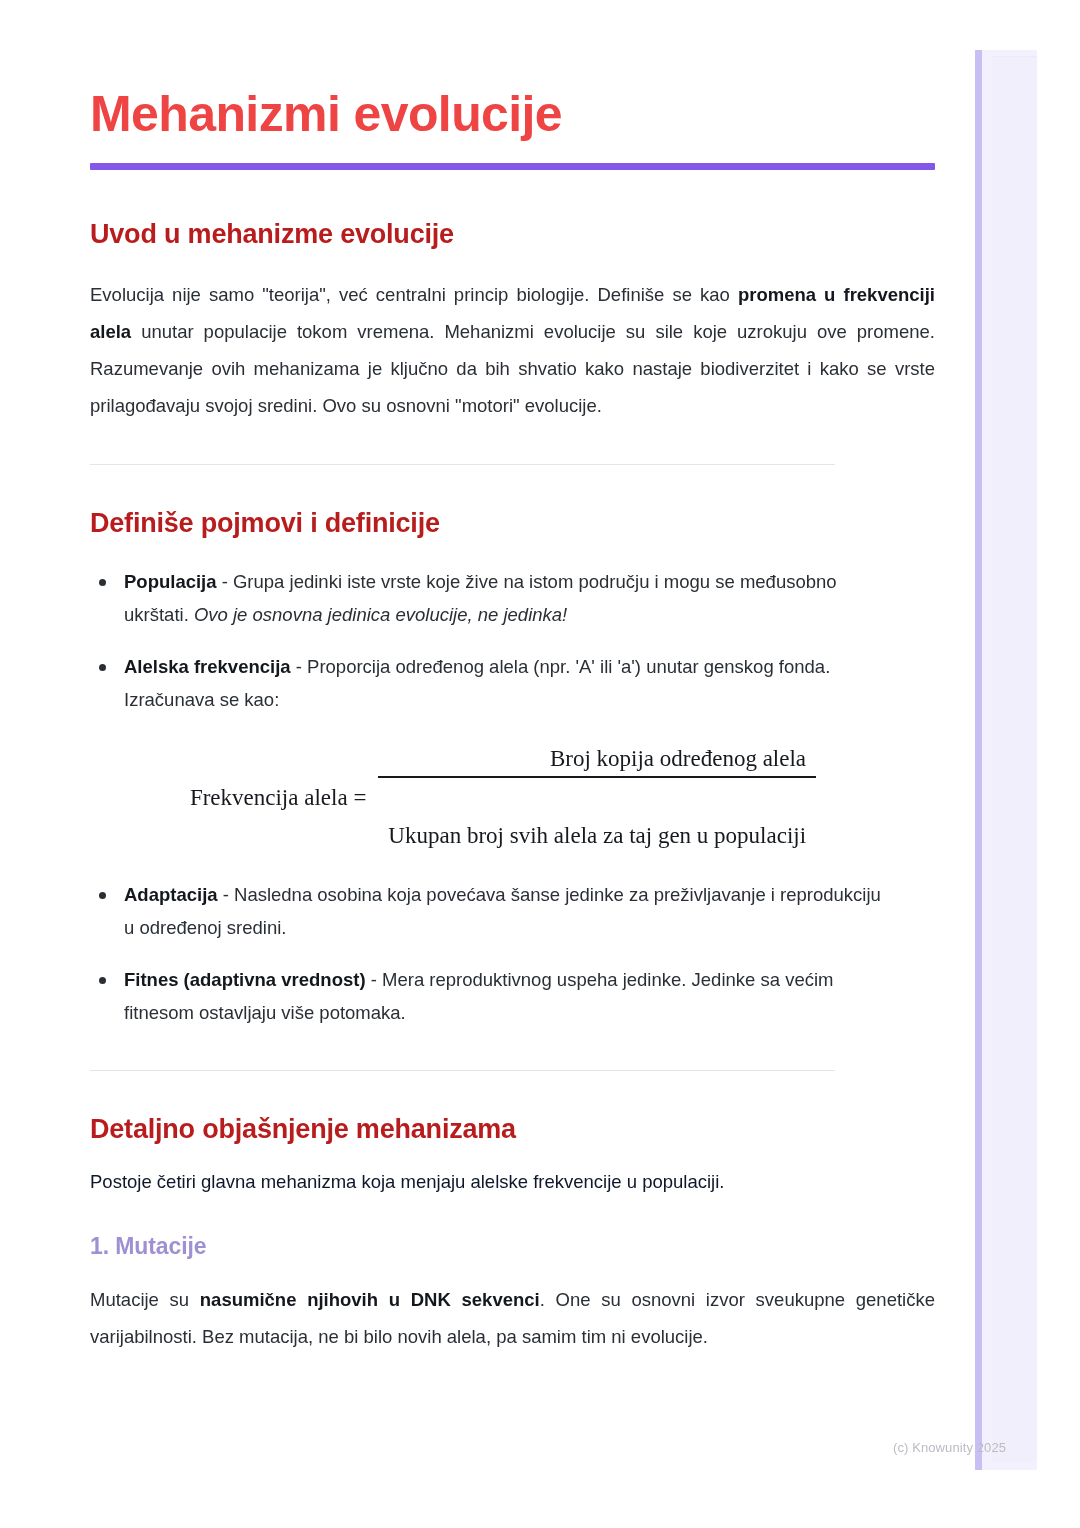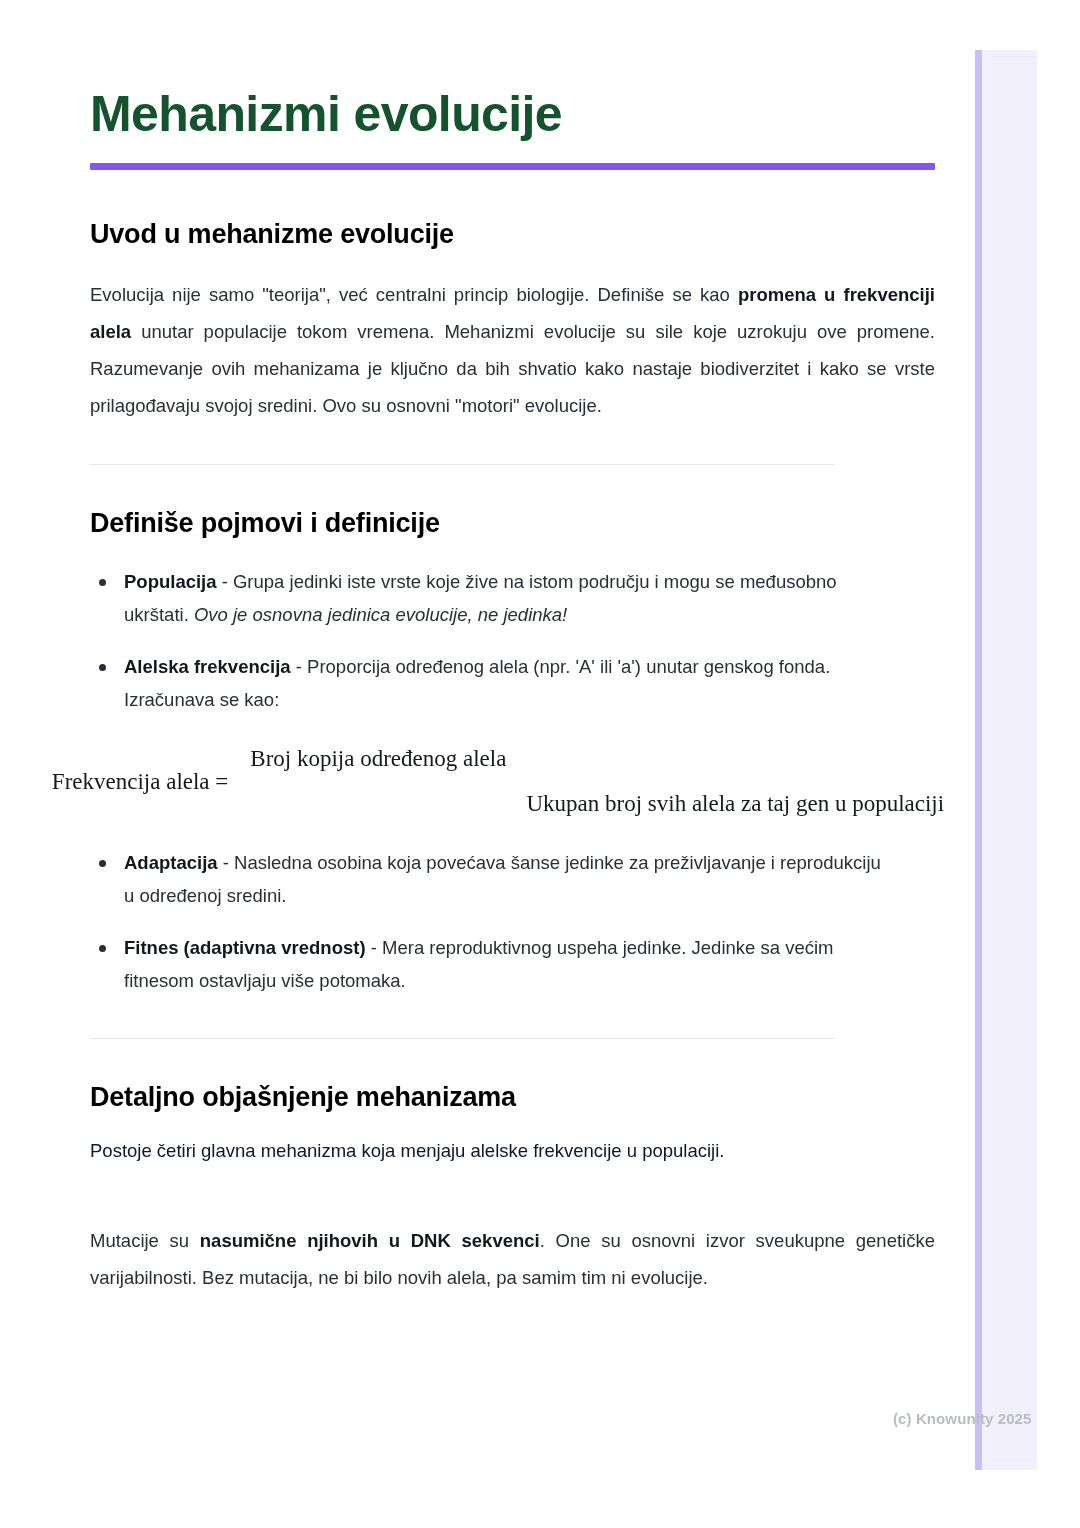--- a/index.html
+++ b/index.html
@@ -55,36 +55,36 @@
     width: 845px;
   }
 
   
   .doc-title {
     margin: 0;
     font-size: 50px;
     line-height: 1.06;
     font-weight: 700;
     letter-spacing: -0.6px;
-    color: #14532d;
+    color: #ef4444;
   }
   .title-rule {
     margin-top: 22px;
     width: 845px;
     height: 7px;
     background: #8158e8;
     border-radius: 1px;
   }
 
   
   h2.sec-title {
     margin: 0;
     font-size: 27px;
     font-weight: 700;
-    color: #000000;
+    color: #b91c1c;
     letter-spacing: -0.2px;
     line-height: 1.2;
   }
   h3.sub-title {
     margin: 0;
     font-size: 23px;
     font-weight: 600;
     color: #9e90d2;
     letter-spacing: -0.1px;
     line-height: 1.2;
@@ -161,46 +161,45 @@
     display: flex;
     align-items: center;
     font-family: "Liberation Serif", serif;
     font-size: 23px;
     color: #16191e;
     white-space: nowrap;
   }
   .formula .lhs { padding-right: 12px; margin-left: 36px; }
   .frac {
     display: inline-flex;
-    flex-direction: row;
+    flex-direction: column;
     text-align: right;
   }
   .frac .num {
     padding: 0 10px 4px 10px;
   }
   .frac .bar {
     height: 1.6px;
     background: #16191e;
     width: 100%;
   }
   .frac .den {
     padding: 4px 10px 0 10px;
     margin-top: 41px;
   }
 
   
   .footer-copy {
     position: absolute;
     left: 893px;
-    top: 1410px;
-    font-size: 15px;
+    top: 1440px;
+    font-size: 13px;
     color: #b9bcc2;
     letter-spacing: 0.1px;
     white-space: nowrap;
-    font-weight: bold;
   }
 </style>
 </head>
 <body>
 
 <div class="page">
   <div class="content">
 
     <h1 class="doc-title">Mehanizmi evolucije</h1>
 
@@ -256,20 +255,21 @@
     <div class="sp-div-bottom"></div>
 
     <h2 class="sec-title">Detaljno objašnjenje mehanizama</h2>
 
     <div class="sp-small"></div>
 
     <p class="body-left">Postoje četiri glavna mehanizma koja menjaju alelske frekvencije u populaciji.</p>
 
     <div class="sp-block"></div>
 
+    <h3 class="sub-title">1. Mutacije</h3>
 
     <div class="sp-small"></div>
 
     <p class="body"><span>Mutacije su </span><b>nasumične njihovih u DNK sekvenci</b><span>. One su osnovni izvor sveukupne genetičke varijabilnosti. Bez mutacija, ne bi bilo novih alela, pa samim tim ni evolucije.</span></p>
 
   </div>
 </div>
 
 <div class="right-panel">
   <div class="right-panel-inner"></div>

